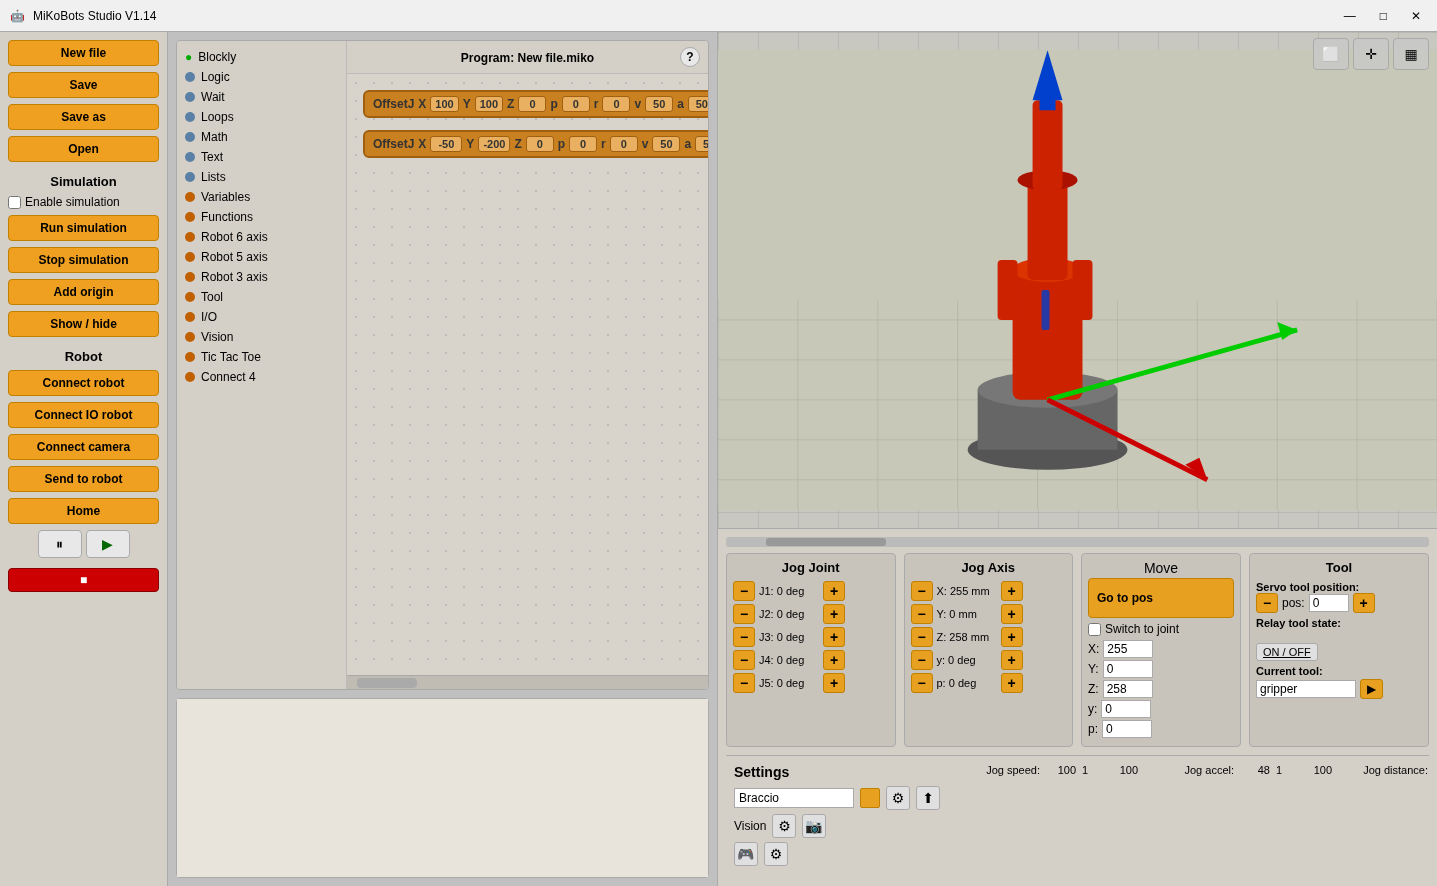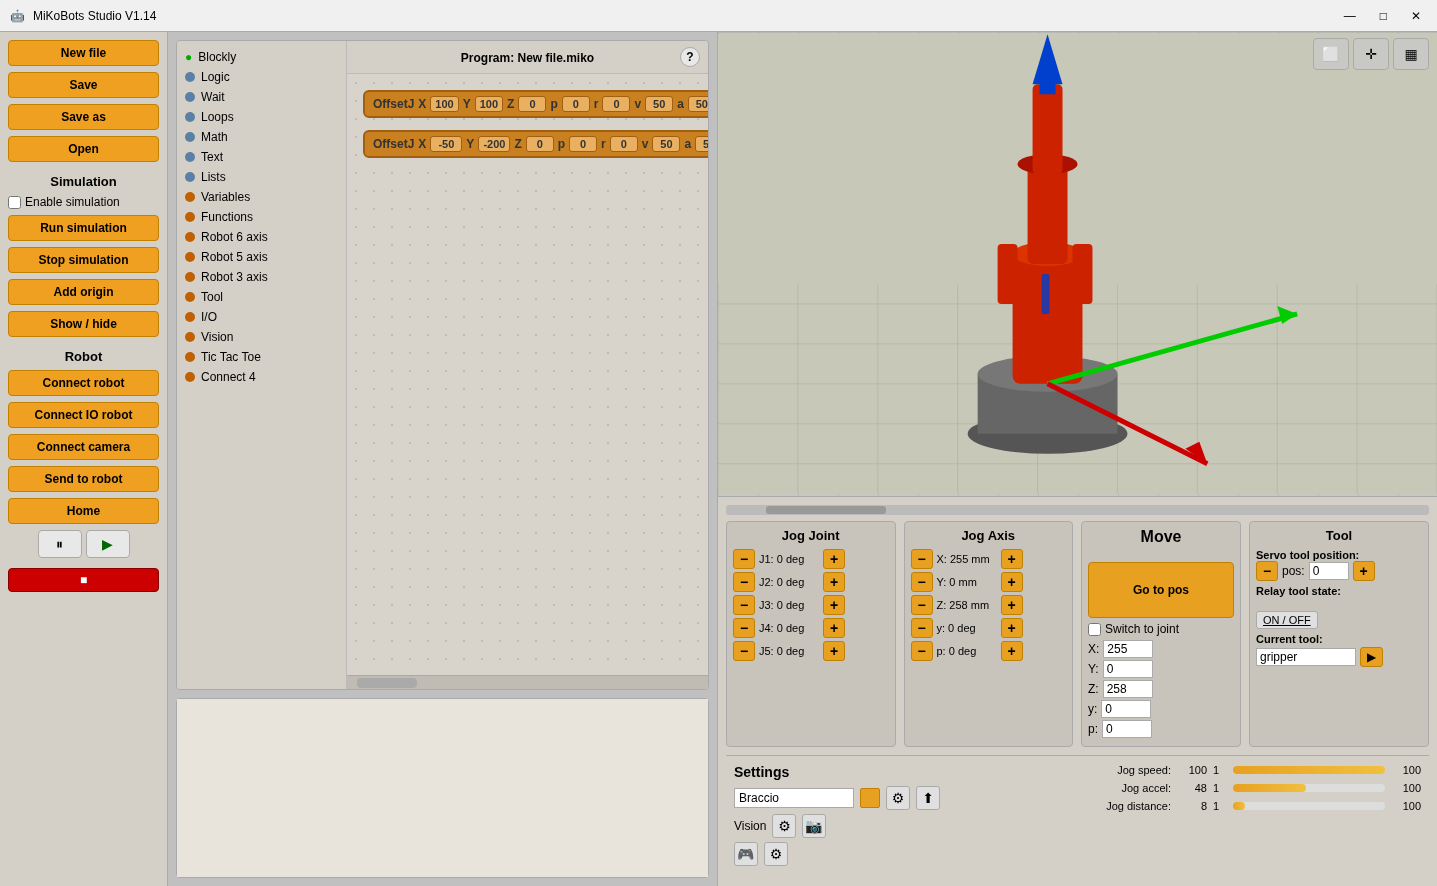--- a/index.html
+++ b/index.html
@@ -332,32 +332,31 @@
     }
     
     .move-panel {
       background: #c8c4bc;
       border: 1px solid #aaa;
       border-radius: 4px;
       padding: 6px;
       width: 160px;
     }
     .move-title {
-      font-weight: bold;
-      font-size: 16px;
-      text-align: center;
-      margin-bottom: 16px;
+      font-weight: normal;
+      font-size: 14px;
+      text-align: center;
+      margin-bottom: 2px;
     }
     .go-to-pos-btn {
       background: #e8a020;
       border: 1px solid #c08000;
       border-radius: 4px;
-      padding: 20px 8px;
-      cursor: pointer;
-      text-align: center;
+      padding: 12px 8px;
+      cursor: pointer;
       font-weight: bold;
       width: 100%;
       margin-bottom: 4px;
     }
     .switch-row {
       display: flex;
       align-items: center;
       gap: 4px;
       margin-bottom: 4px;
       font-size: 11px;
@@ -471,21 +470,21 @@
       width: 20px;
       height: 20px;
       background: #e8a020;
       border: 1px solid #c08000;
       border-radius: 2px;
       cursor: pointer;
     }
     
     .settings-right {
       display: flex;
-      flex-direction: column;
+      flex-direction: row;
       gap: 6px;
       min-width: 340px;
     }
     .speed-row {
       display: flex;
       align-items: center;
       gap: 6px;
     }
     .speed-label { min-width: 90px; font-size: 11px; text-align: right; }
     .speed-num { min-width: 30px; text-align: right; font-size: 11px; }

